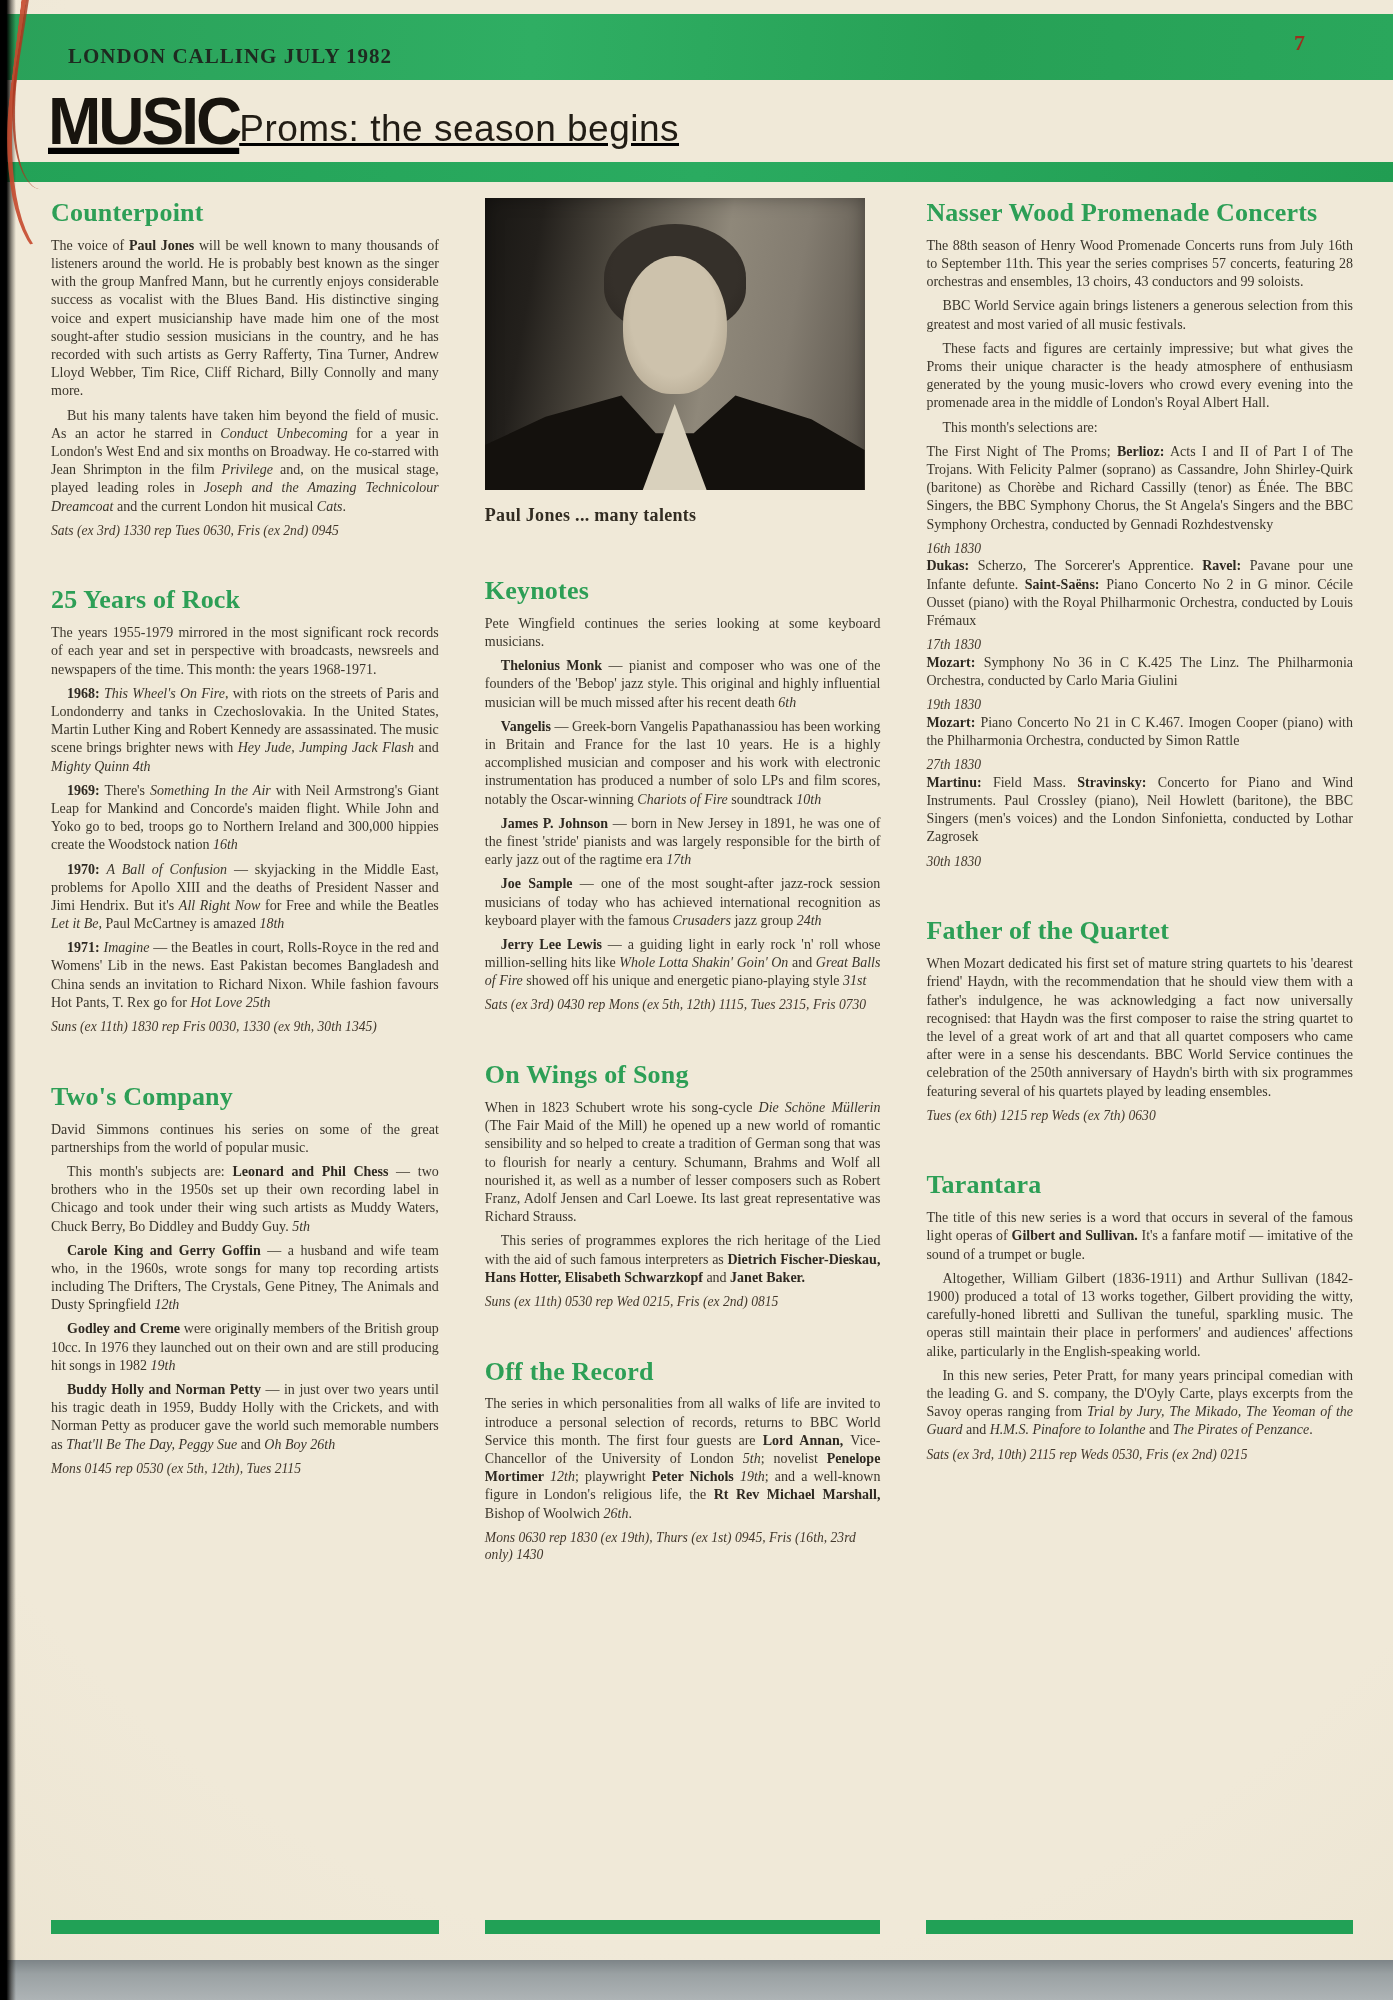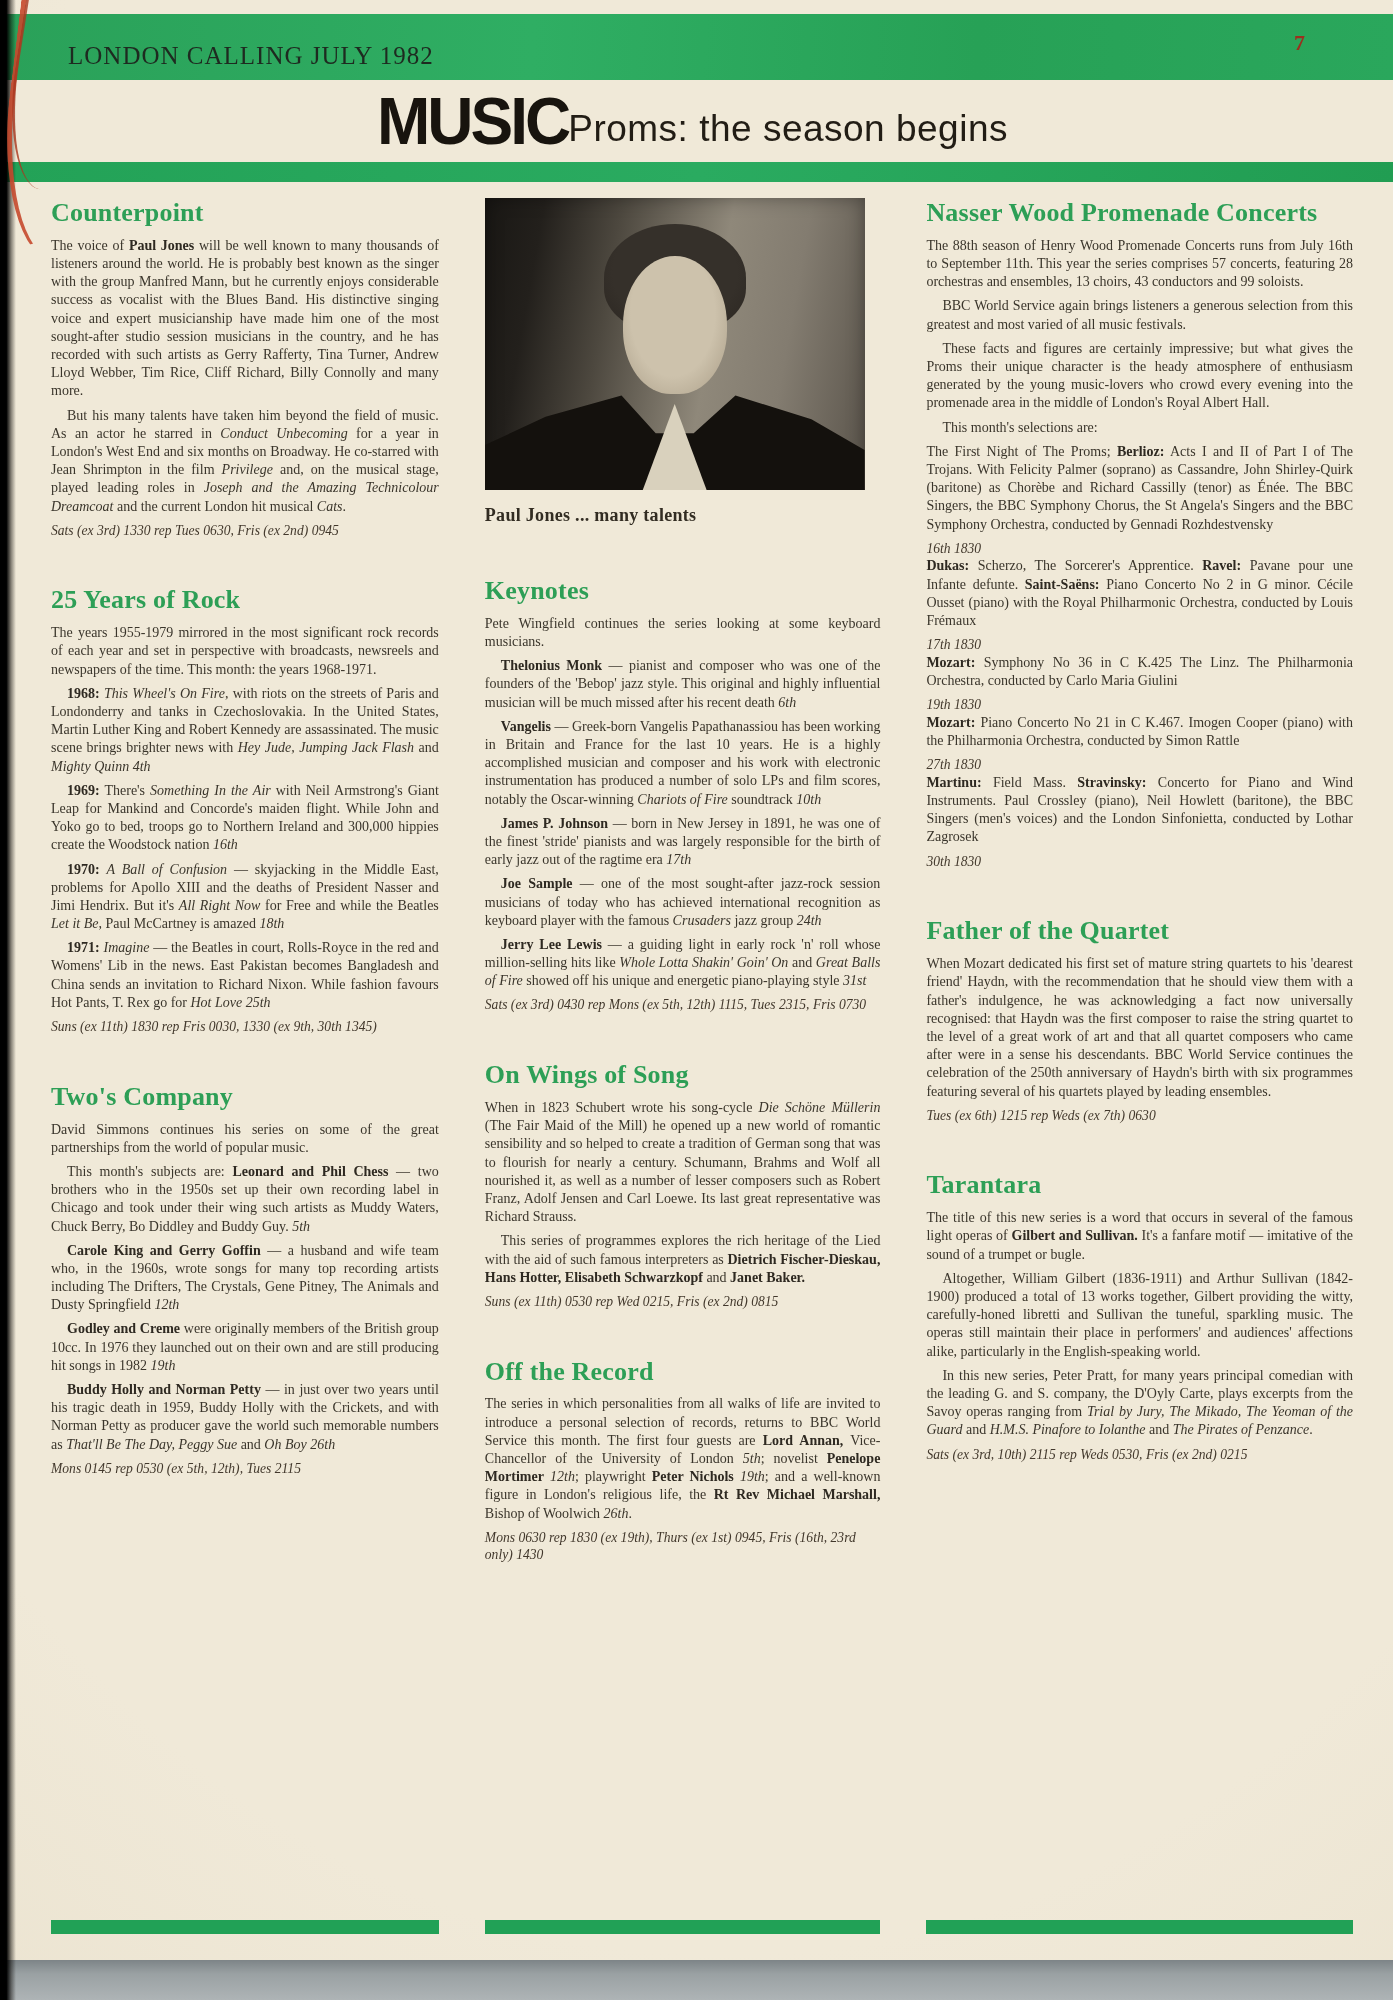--- a/index.html
+++ b/index.html
@@ -18,26 +18,26 @@
     border-radius:0 0 0 70% / 0 0 0 55%; transform:rotate(7deg); opacity:.9; }
   .corner-arc-b { position:absolute; left:16px; top:-60px; width:70px; height:250px; z-index:41;
     border-left:3px solid #a9371f; border-radius:0 0 0 60% / 0 0 0 50%; transform:rotate(9deg); opacity:.8; }
   .desk { position:absolute; left:0; right:0; bottom:0; height:40px;
     background: linear-gradient(#7d8487 0%, #9aa1a3 35%, #aeb4b6 100%); }
 
   .top-sliver { height:14px; }
   .masthead-band { position:relative; height:66px;
     background: linear-gradient(93deg, #2aa159 0%, #2fae63 38%, #27a156 70%, #2aa75c 100%);
     display:flex; align-items:center; }
-  .masthead-text { font-family:"Liberation Serif", serif; font-size:25px; letter-spacing:1px;
-    color:#1e2a20; font-weight:normal; padding-left:62px; padding-top:18px;text-align:center; }
+  .masthead-text { font-family:"Liberation Serif", serif; font-size:21px; letter-spacing:1px;
+    color:#1e2a20; font-weight:bold; padding-left:62px; padding-top:18px;text-align:center; }
   .page-number { position:absolute; right:88px; top:16px; color:#9c2f1e; font-size:22px; font-weight:bold; }
 
-  .headline-row { display:flex; justify-content:center; align-items:flex-end;
-    padding:4px 56px 8px 42px; height:70px; }
+  .headline-row { display:flex; justify-content:flex-start; align-items:flex-end;
+    padding:4px 56px 8px 42px; height:70px;text-decoration:underline; }
   .music-title { font-family:"Liberation Sans", sans-serif; font-weight:bold; font-size:64px;
     letter-spacing:-3px; color:#18140e; line-height:1; transform:scaleY(1.04); transform-origin:bottom left; }
   .proms-headline { font-family:"Liberation Sans", sans-serif; font-size:37px; color:#221d15;
     letter-spacing:.5px; padding-bottom:4px; }
   .top-rule { height:20px; background:linear-gradient(90deg,#23a257,#2aab60 50%,#219d52); }
 
   .content { display:grid; grid-template-columns:1fr 1.02fr 1.1fr; gap:0 46px;
     padding:16px 40px 0 45px; }
   .col { display:flex; flex-direction:column;gap:24px; }
   .col-1 { min-height:1560px; }

